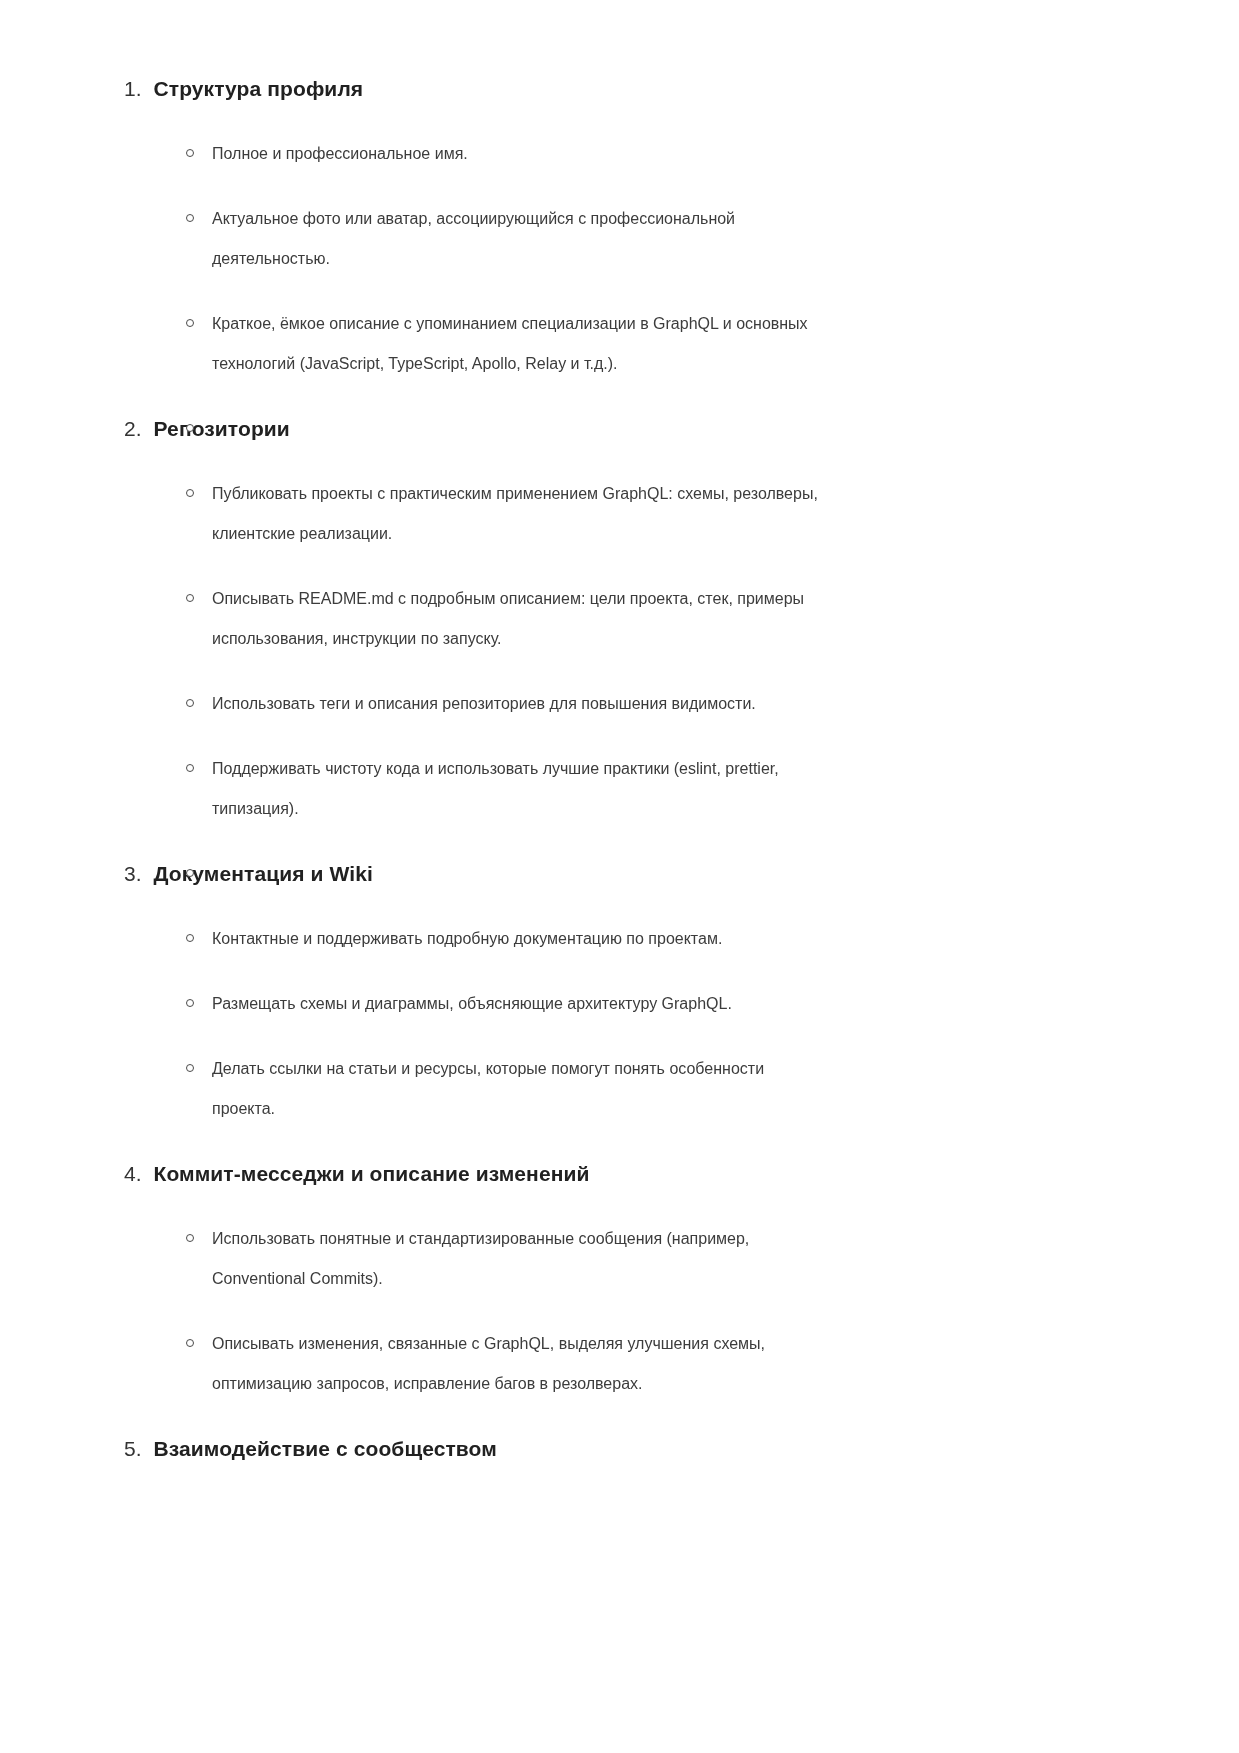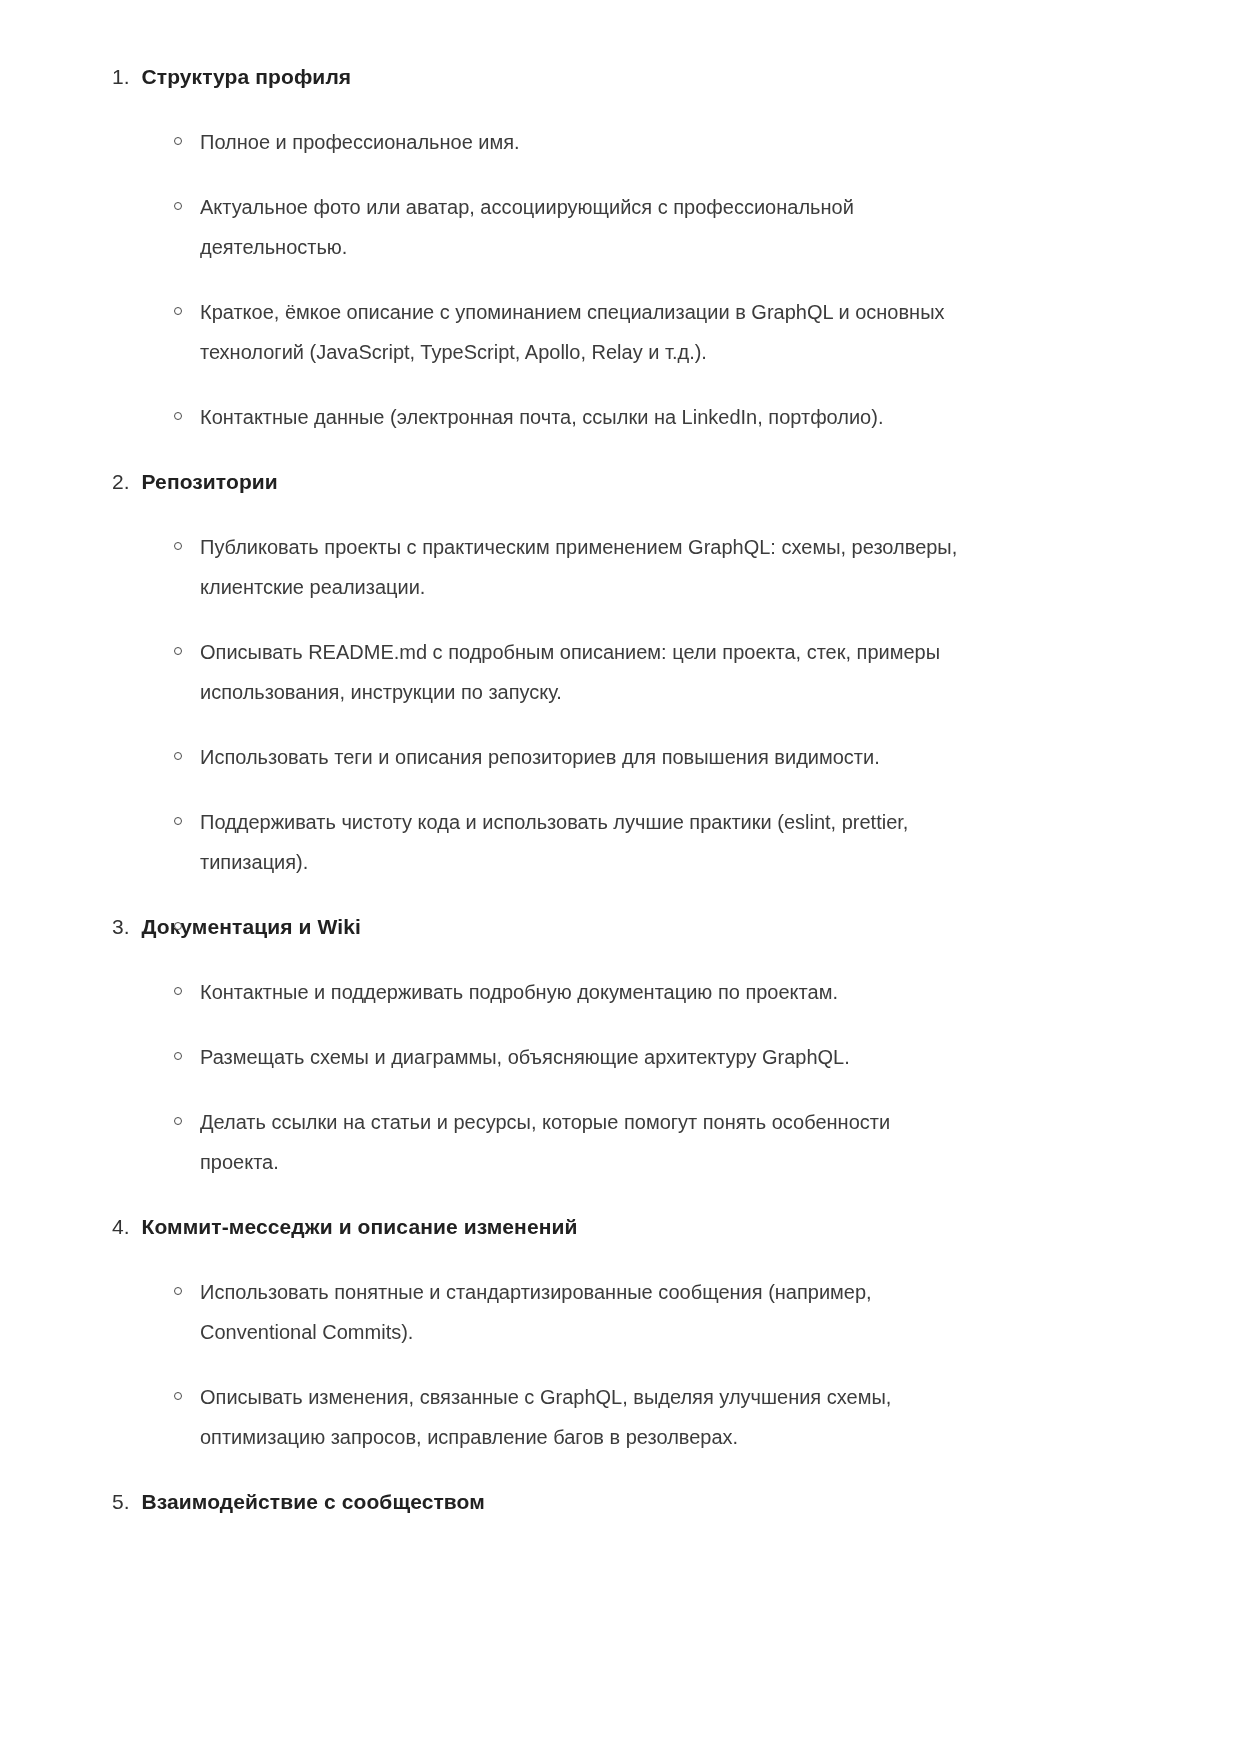--- a/index.html
+++ b/index.html
@@ -15,21 +15,21 @@
   }
   .page {
     box-sizing: border-box;
     width: 1239px;
     min-height: 1753px;
     padding: 57px 96px 40px 112px;
     background: #ffffff;
   }
   ol.sections {
     list-style: none;
-    margin: 0;
+    margin: 12px;
     padding: 0;
   }
   li.section { margin: 0; padding: 0; }
   .heading {
     font-size: 21px;
     line-height: 40px;
     margin: 0 0 25px 0;
     color: #212121;
   }
   .heading .num {
@@ -41,21 +41,21 @@
     font-weight: 700;
     letter-spacing: 0.1px;
   }
   ul.bullets {
     list-style: none;
     margin: 0;
     padding: 0 0 0 88px;
   }
   li.bullet {
     position: relative;
-    font-size: 20px;
+    font-size: 16px;
     line-height: 40px;
     margin: 0 0 25px 0;
     max-width: 990px;
     color: #3c3c3c;
   }
   li.bullet .text {
     white-space: pre-line;
   }
   .marker {
     position: absolute;
@@ -89,21 +89,20 @@
   </li>
 
   <li class="bullet">
     <span class="marker"></span>
     <span class="text">Краткое, ёмкое описание с упоминанием специализации в GraphQL и основных
 технологий (JavaScript, TypeScript, Apollo, Relay и т.д.).</span>
   </li>
 
   <li class="bullet">
     <span class="marker"></span>
-    <span class="text">Контактные данные (электронная почта, ссылки на LinkedIn, портфолио).</span>
   </li>
 </ul>
   </li>
 
   <li class="section">
     <div class="heading"><span class="num">2.</span><span class="title">Репозитории</span></div>
     <ul class="bullets">
   <li class="bullet">
     <span class="marker"></span>
     <span class="text">Публиковать проекты с практическим применением GraphQL: схемы, резолверы,

